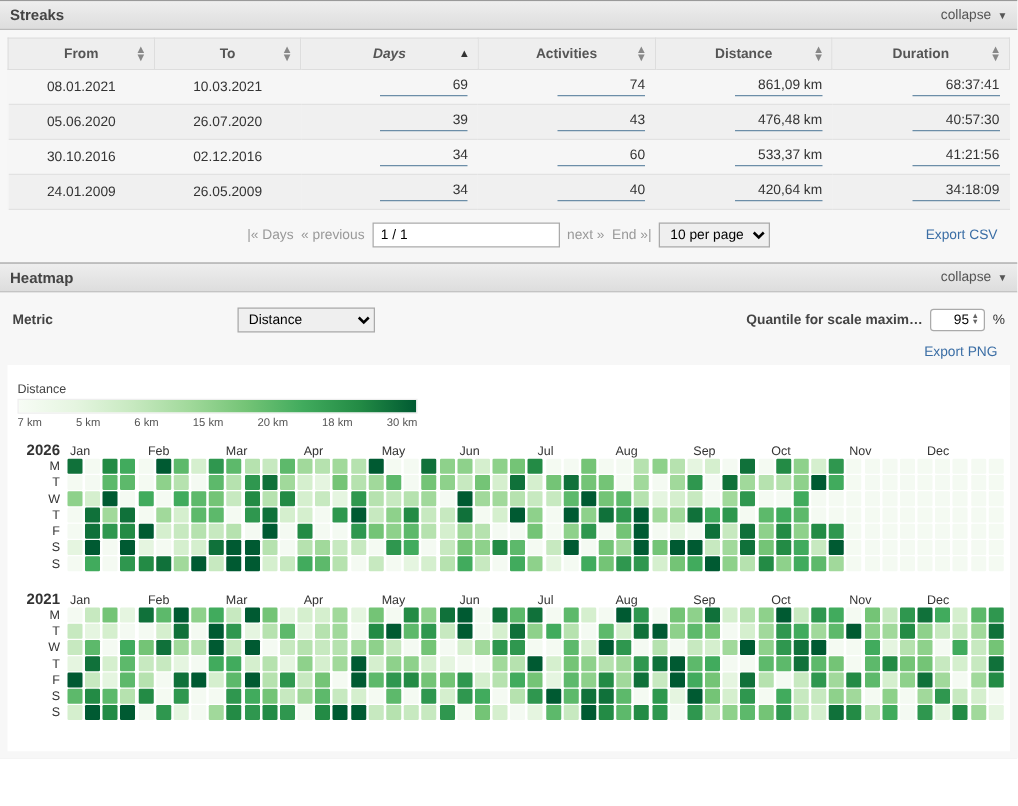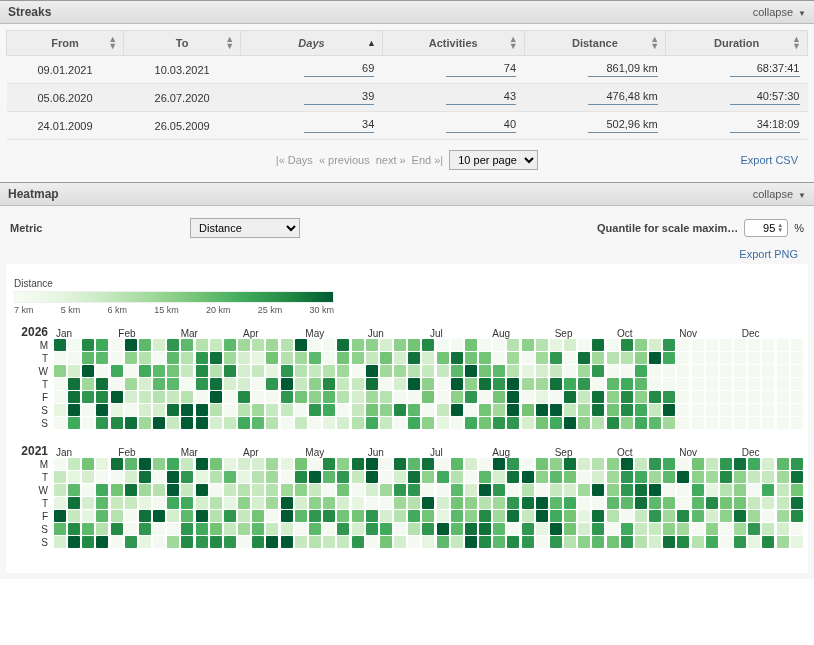--- a/index.html
+++ b/index.html
@@ -212,49 +212,58 @@
             <span class="sort">▲<br>▼</span>
           </th>
           <th>
             <span>Duration</span>
             <span class="sort">▲<br>▼</span>
           </th>
         </tr>
       </thead>
       <tbody id="streaks-tbody">
           <tr>
-            <td class="left">09.01.2021</td>
+            <td class="left">08.01.2021</td>
             <td class="left">10.03.2021</td>
             <td><span class="underlined">69</span></td>
             <td><span class="underlined">74</span></td>
             <td><span class="underlined">861,09 km</span></td>
             <td><span class="underlined">68:37:41</span></td>
           </tr>
           <tr>
             <td class="left">05.06.2020</td>
             <td class="left">26.07.2020</td>
             <td><span class="underlined">39</span></td>
             <td><span class="underlined">43</span></td>
             <td><span class="underlined">476,48 km</span></td>
             <td><span class="underlined">40:57:30</span></td>
           </tr>
           <tr>
+            <td class="left">30.10.2016</td>
+            <td class="left">02.12.2016</td>
+            <td><span class="underlined">34</span></td>
+            <td><span class="underlined">60</span></td>
+            <td><span class="underlined">533,37 km</span></td>
+            <td><span class="underlined">41:21:56</span></td>
+          </tr>
+          <tr>
             <td class="left">24.01.2009</td>
             <td class="left">26.05.2009</td>
             <td><span class="underlined">34</span></td>
             <td><span class="underlined">40</span></td>
-            <td><span class="underlined">502,96 km</span></td>
+            <td><span class="underlined">420,64 km</span></td>
             <td><span class="underlined">34:18:09</span></td>
           </tr>
         </tbody>
     </table>
 
     <div class="pager">
       <span class="disabled">|« Days</span>
       <span class="disabled">« previous</span>
+      <input type="text" value="1 / 1" style="">
       <span class="disabled">next »</span>
       <span class="disabled">End »|</span>
       <select>
         <option>10 per page</option>
       </select>
       <span class="export-link">Export CSV</span>
     </div>
   </div>
 </div>
 
@@ -288,21 +297,21 @@
     <div class="heatmap-area">
       <div class="legend">
         <div class="legend-title">Distance</div>
         <div class="legend-bar"></div>
         <div class="legend-ticks" id="legend-ticks">
             <span>7 km</span>
             <span>5 km</span>
             <span>6 km</span>
             <span>15 km</span>
             <span>20 km</span>
-            <span>25 km</span>
+            <span>18 km</span>
             <span>30 km</span>
           </div>
       </div>
       <div id="years-container">
           <div class="year-block">
             <div class="year-header">
               <div class="year-label">2026</div>
               <div class="months-row">
                 <span>Jan</span>
                 <span>Feb</span>

